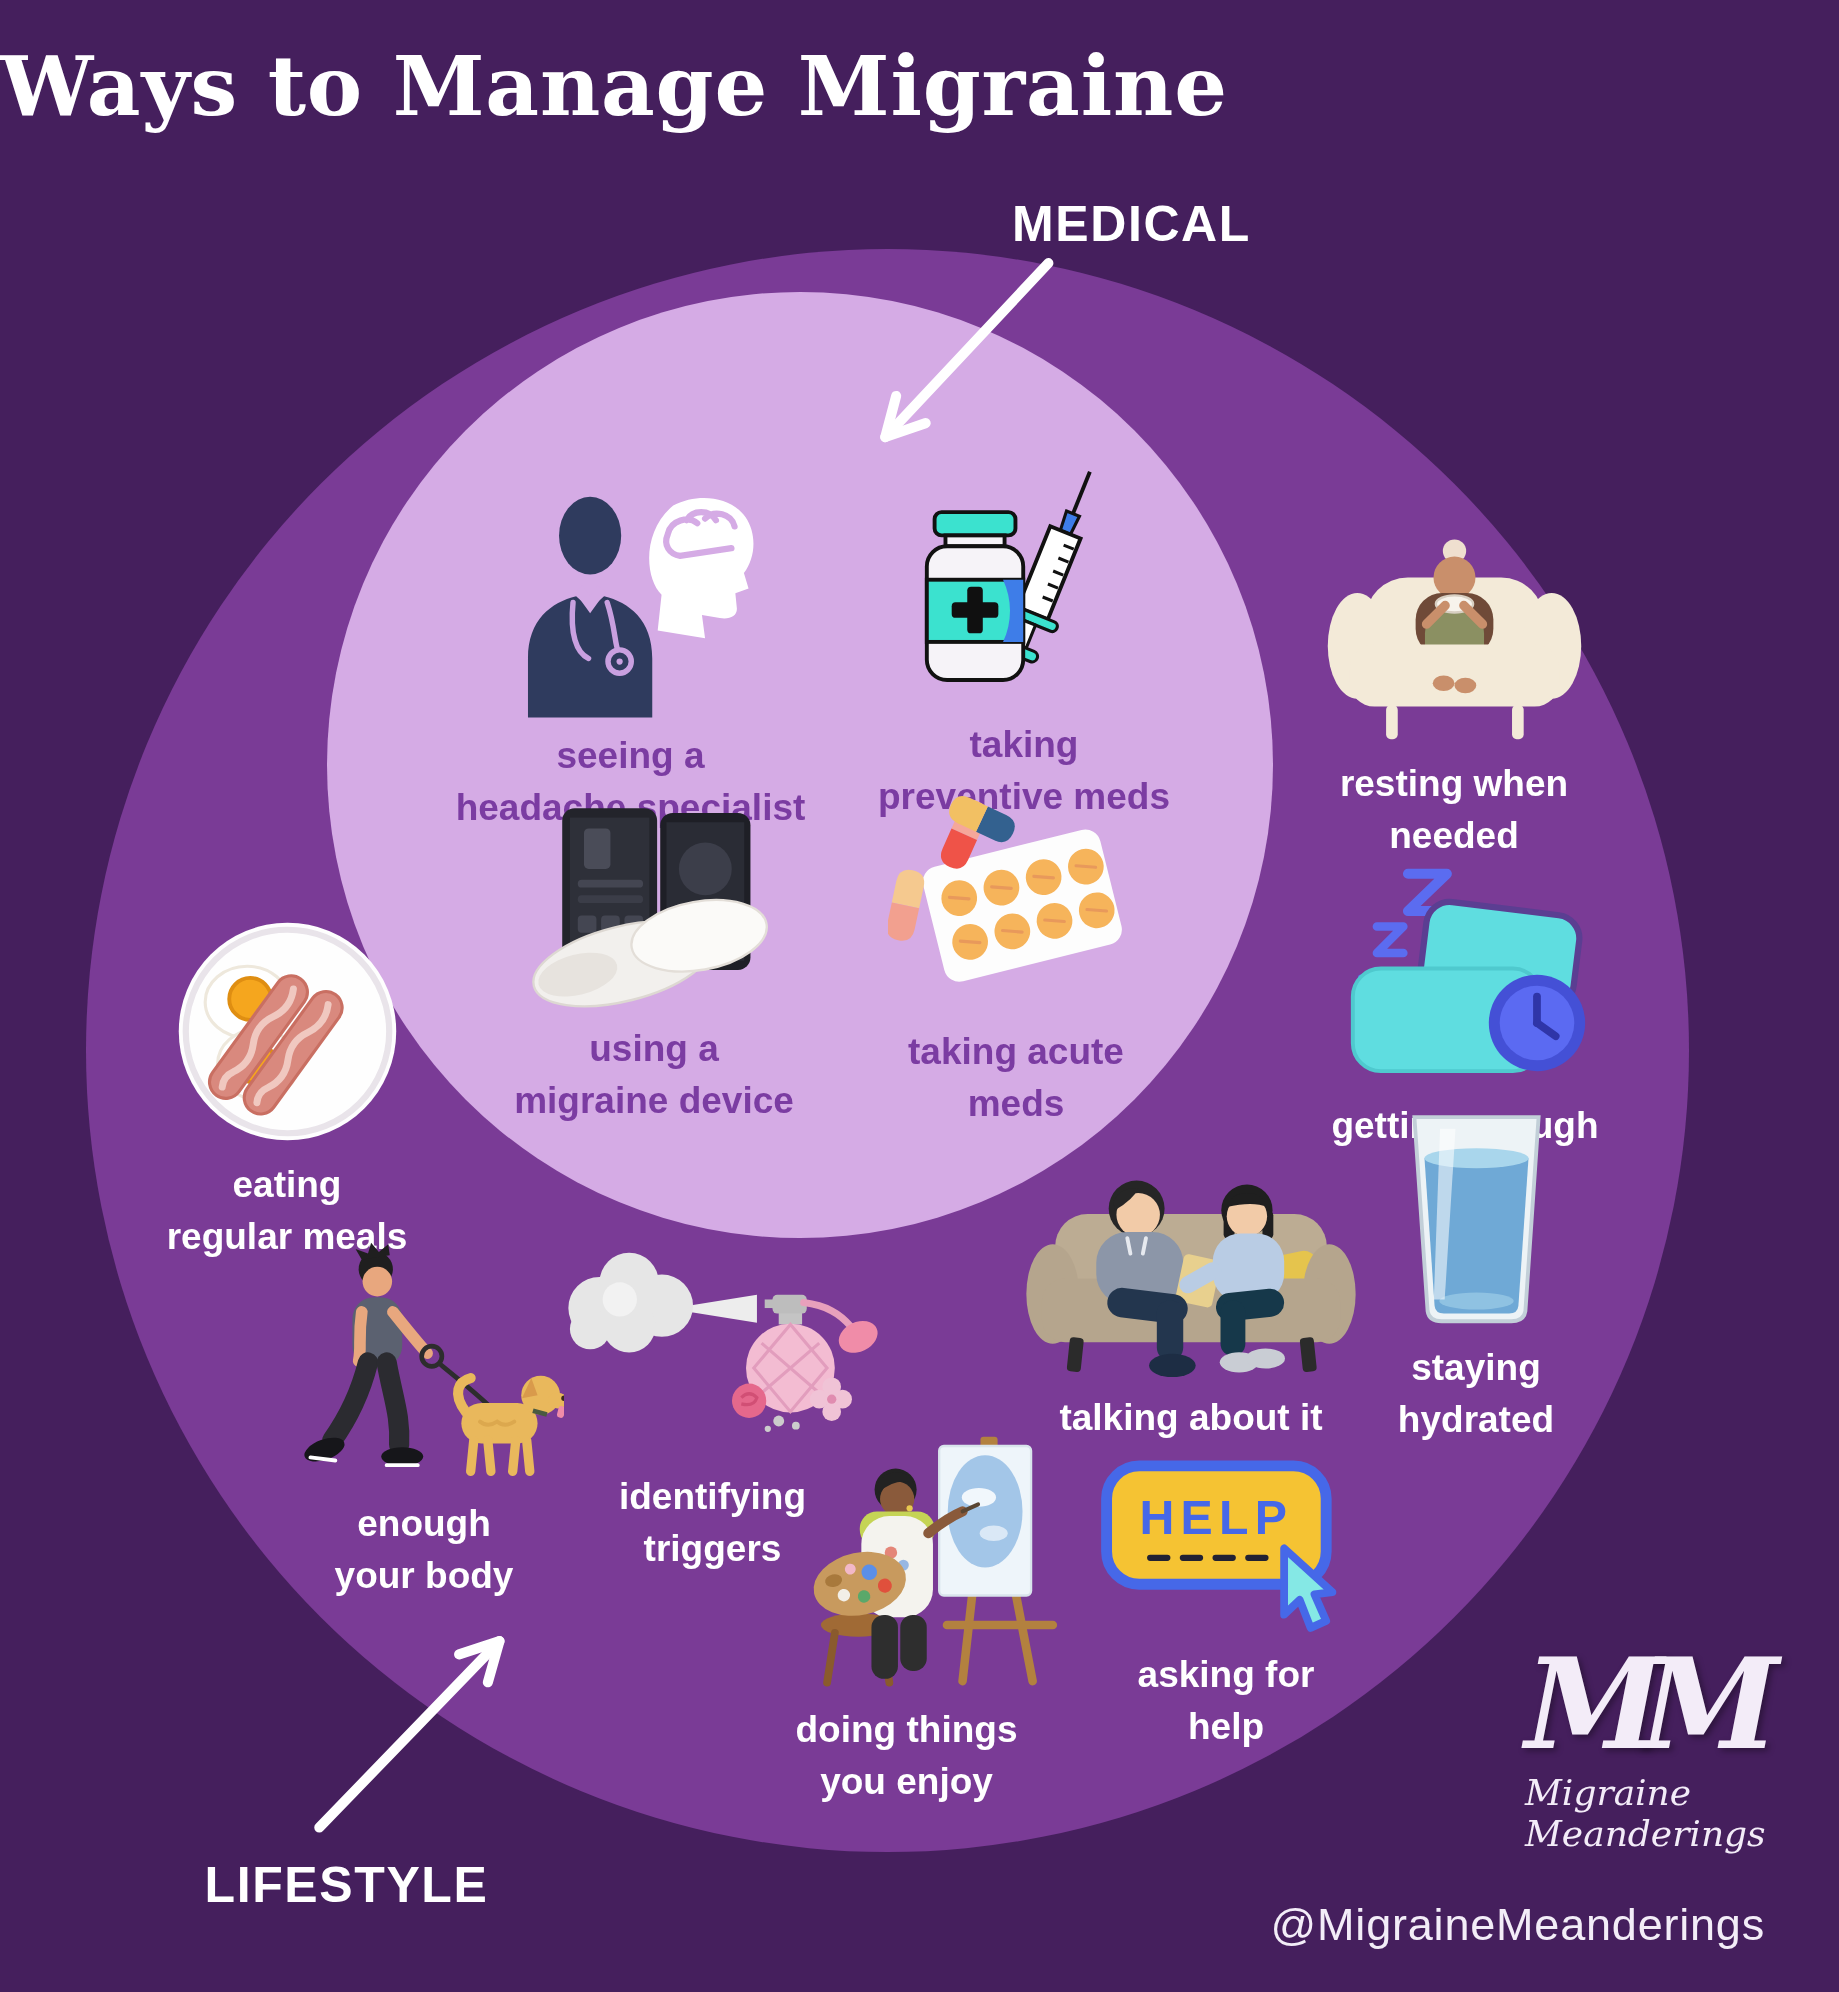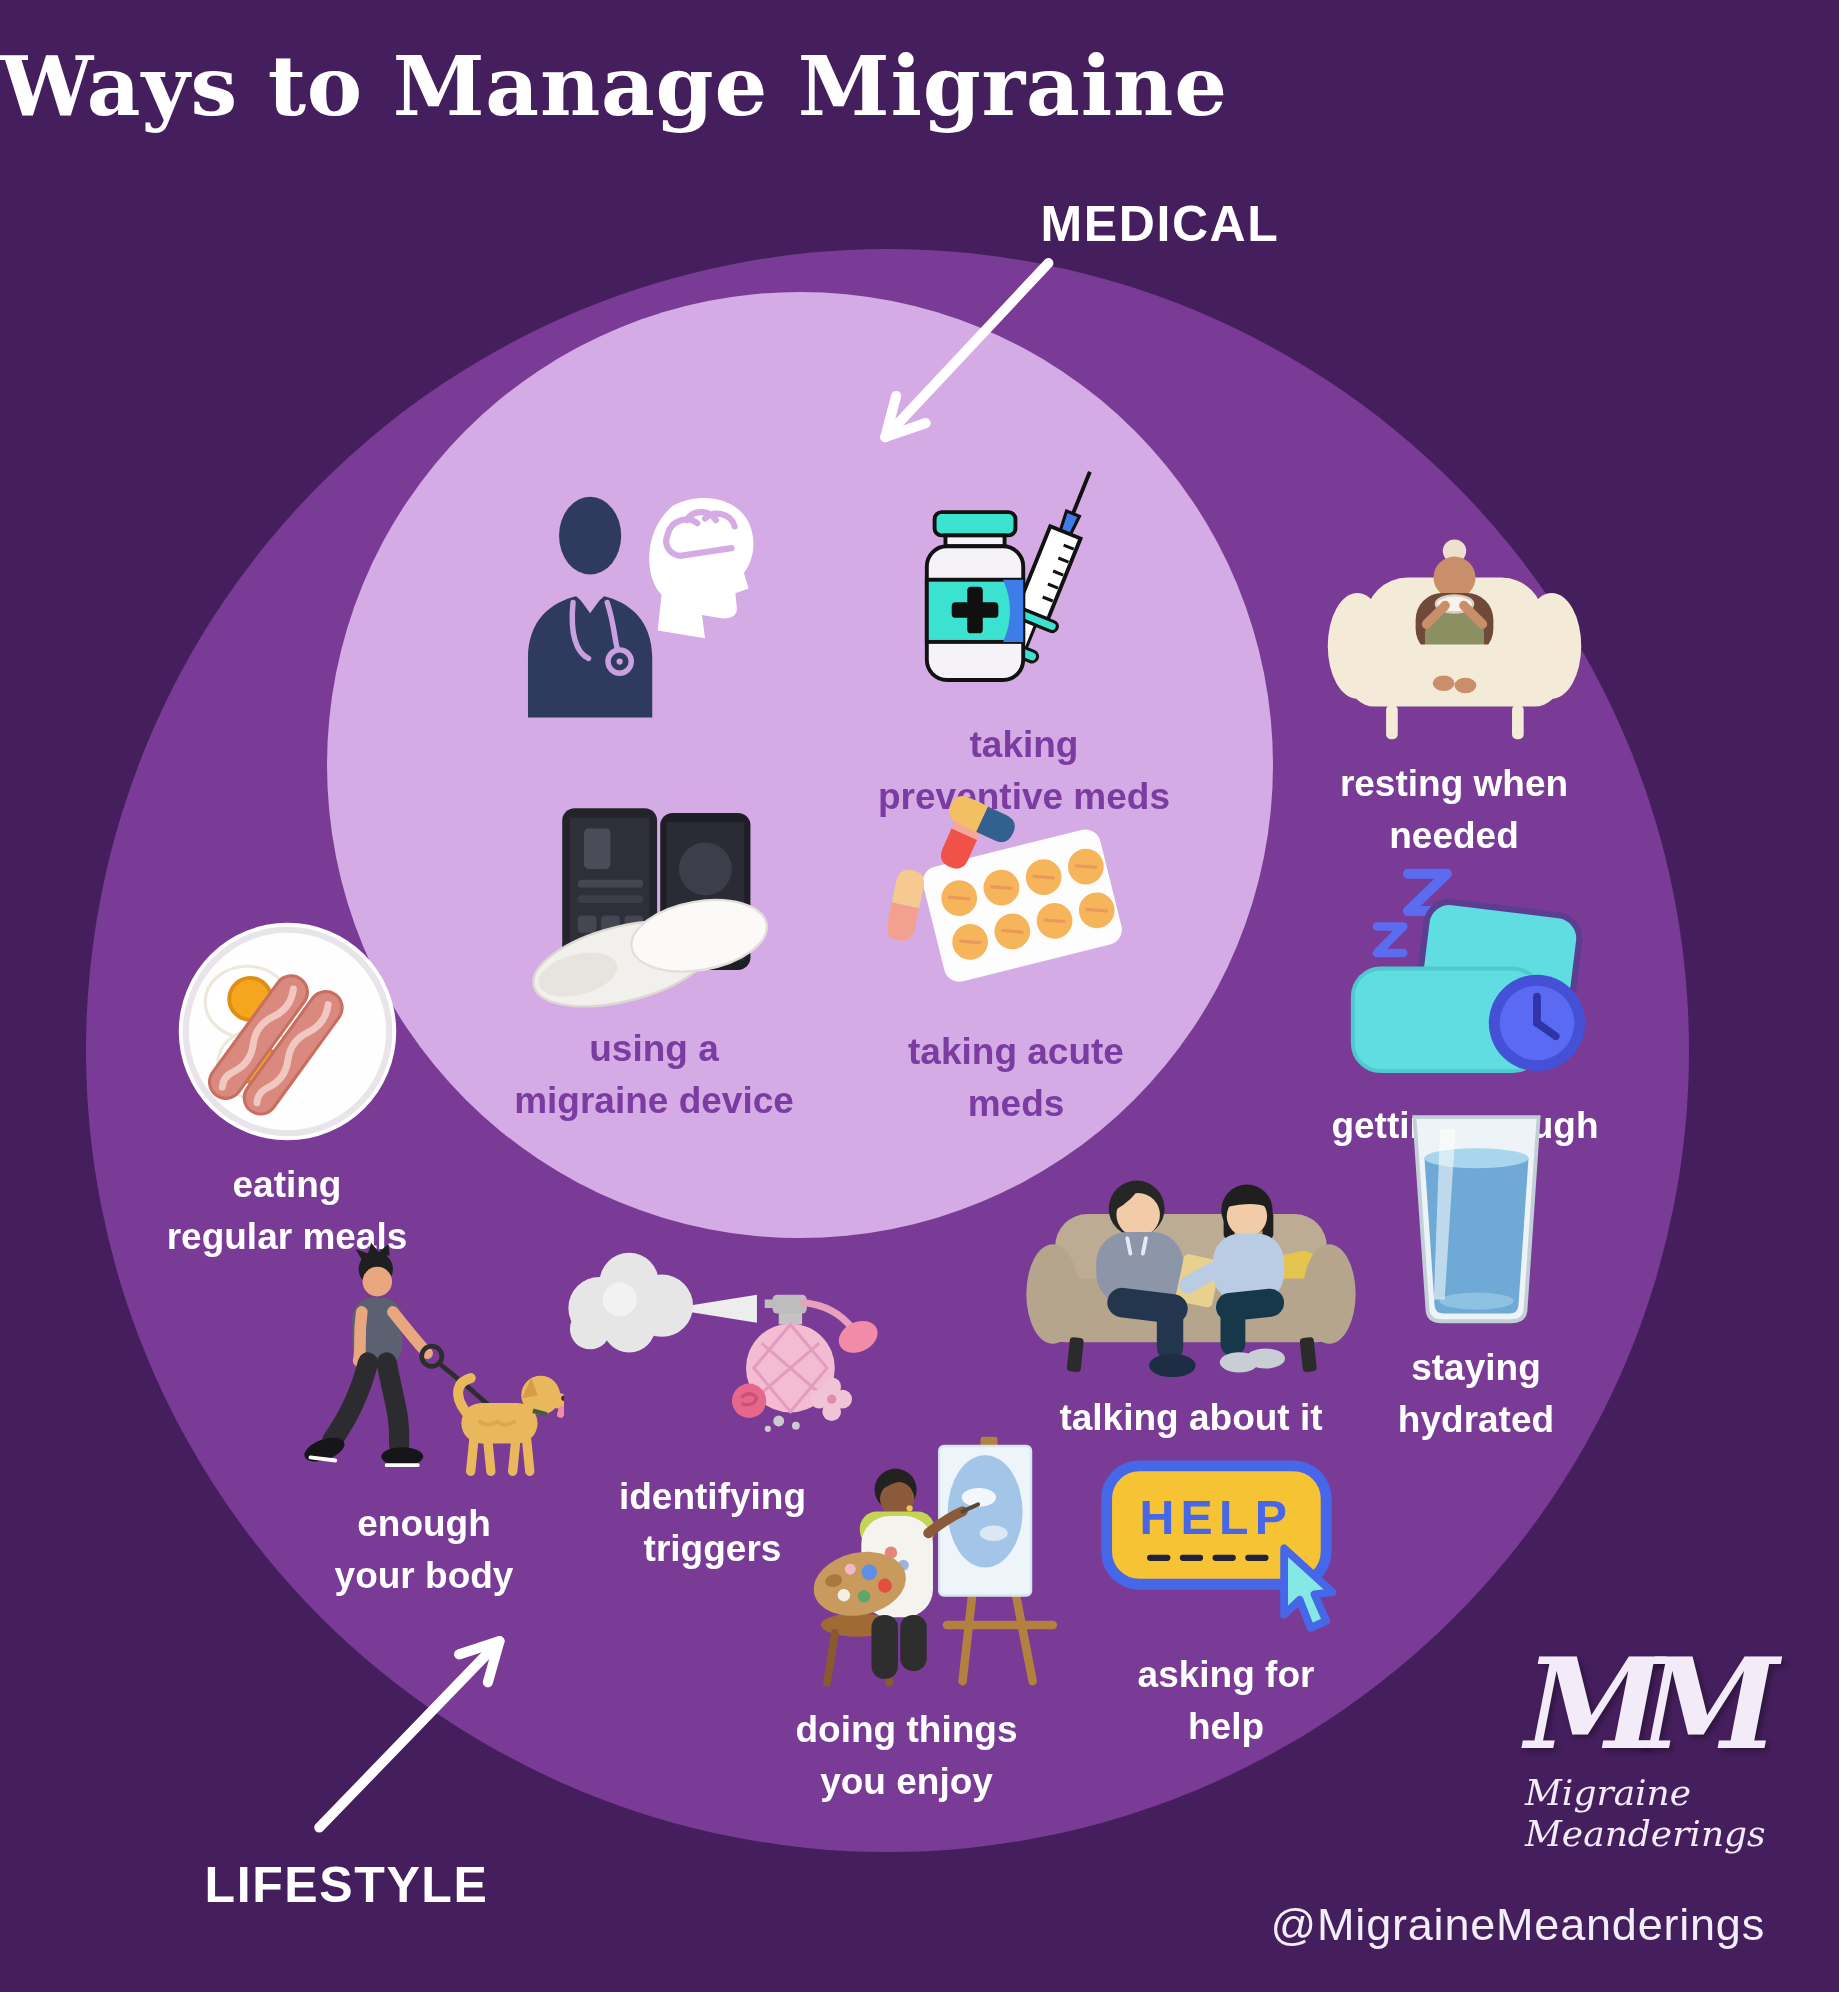--- a/index.html
+++ b/index.html
@@ -12,21 +12,21 @@
   #outer-circle{left:86px;top:249px;width:1603px;height:1603px;background:#7A3B96;}
   #inner-circle{left:327px;top:292px;width:946px;height:946px;background:#D5ABE5;}
   #title{
     position:absolute;left:0;top:37px;width:100%;text-align:left;
     font-family:"DejaVu Serif",serif;font-weight:bold;font-size:83px;color:#FFFFFF;
     letter-spacing:0.8px;
   }
   .section-label{
     position:absolute;color:#FFFFFF;font-weight:bold;font-size:50px;letter-spacing:1.6px;
   }
-  #medical-label{left:1012px;top:195px;width:296px;text-align:center;}
+  #medical-label{left:1012px;top:195px;width:296px;text-align:left;}
   #lifestyle-label{left:183px;top:1856px;width:327px;text-align:center;}
   .arrow-svg{position:absolute;overflow:visible;}
   .item{position:absolute;display:flex;flex-direction:column;align-items:center;}
   .item .icon{display:block;}
   .label{
     font-weight:bold;font-size:37px;text-align:center;white-space:pre-line;line-height:1.4;
     margin-top:11px;
   }
   .label.inner{color:#7B3CA2;}
   .label.outer{color:#FFFFFF;}
@@ -69,20 +69,22 @@
   <svg class="icon" width="265" height="233" viewBox="0 0 340 300">
     <path d="M225 25 C258 8 300 14 318 40 C333 62 331 92 316 112 L322 132 L305 138 L307 158 C307 168 297 172 285 170 L262 166 L266 196 L205 186 L210 140 C188 118 185 58 225 25 Z" fill="#FFFFFF"></path>
     <path d="M218 62 C222 44 245 38 256 48 M242 44 C250 30 272 30 280 44 M266 42 C278 30 300 36 304 52 M218 62 C212 76 220 88 234 90 L300 80" fill="none" stroke="#D5ABE5" stroke-width="8" stroke-linecap="round"></path>
     <ellipse cx="118" cy="64" rx="40" ry="50" fill="#2F3B5E"></ellipse>
     <path d="M38 298 L38 222 C38 172 68 150 100 142 L118 158 L136 142 C168 150 198 172 198 222 L198 298 Z" fill="#2F3B5E"></path>
     <path d="M98 136 L118 164 L138 136 L128 128 L118 142 L108 128 Z" fill="#D5ABE5"></path>
     <path d="M96 150 C92 190 100 215 116 222 M140 150 C150 180 150 205 154 212" fill="none" stroke="#C9A0E0" stroke-width="7" stroke-linecap="round"></path>
     <circle cx="156" cy="226" r="15" fill="#2F3B5E" stroke="#C9A0E0" stroke-width="7"></circle>
     <circle cx="156" cy="226" r="4" fill="#C9A0E0"></circle>
   </svg>
+  <div class="label inner">seeing a
+headache specialist</div>
 </div>
 
 <div class="item" style="left:837px;top:467px;width:374px">
   <svg class="icon" width="226" height="241" viewBox="0 0 290 310">
     <g transform="translate(208,60) rotate(22)">
       <line x1="0" y1="-58" x2="0" y2="0" stroke="#111111" stroke-width="5"></line>
       <path d="M-9 0 H9 L7 26 H-7 Z" fill="#3E7DE8" stroke="#111111" stroke-width="4"></path>
       <rect x="-21" y="26" width="42" height="112" fill="#FFFFFF" stroke="#111111" stroke-width="5"></rect>
       <path d="M4 42 H18 M4 60 H18 M4 78 H18 M4 96 H18 M4 114 H18" stroke="#111111" stroke-width="4"></path>
       <rect x="-36" y="138" width="72" height="13" rx="6" fill="#3BE2CF" stroke="#111111" stroke-width="4"></rect>

